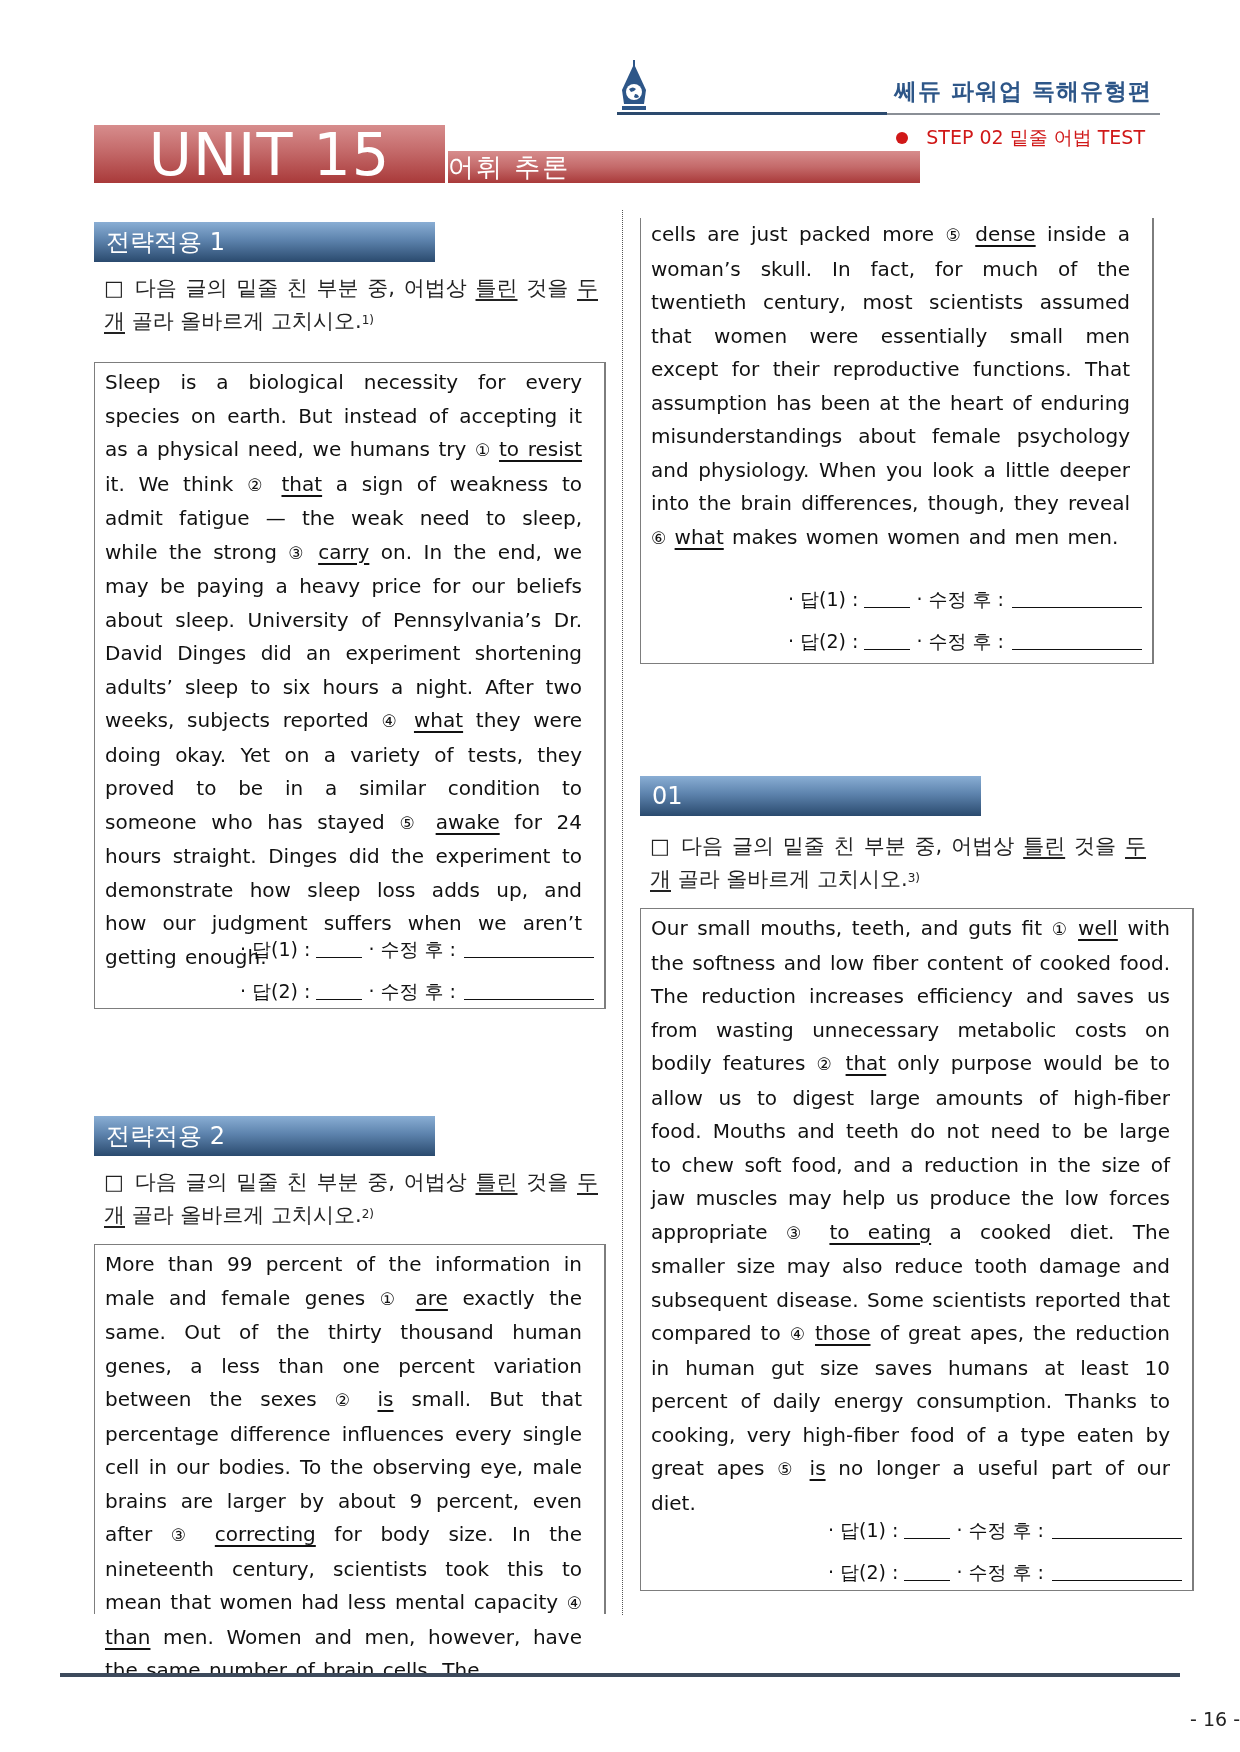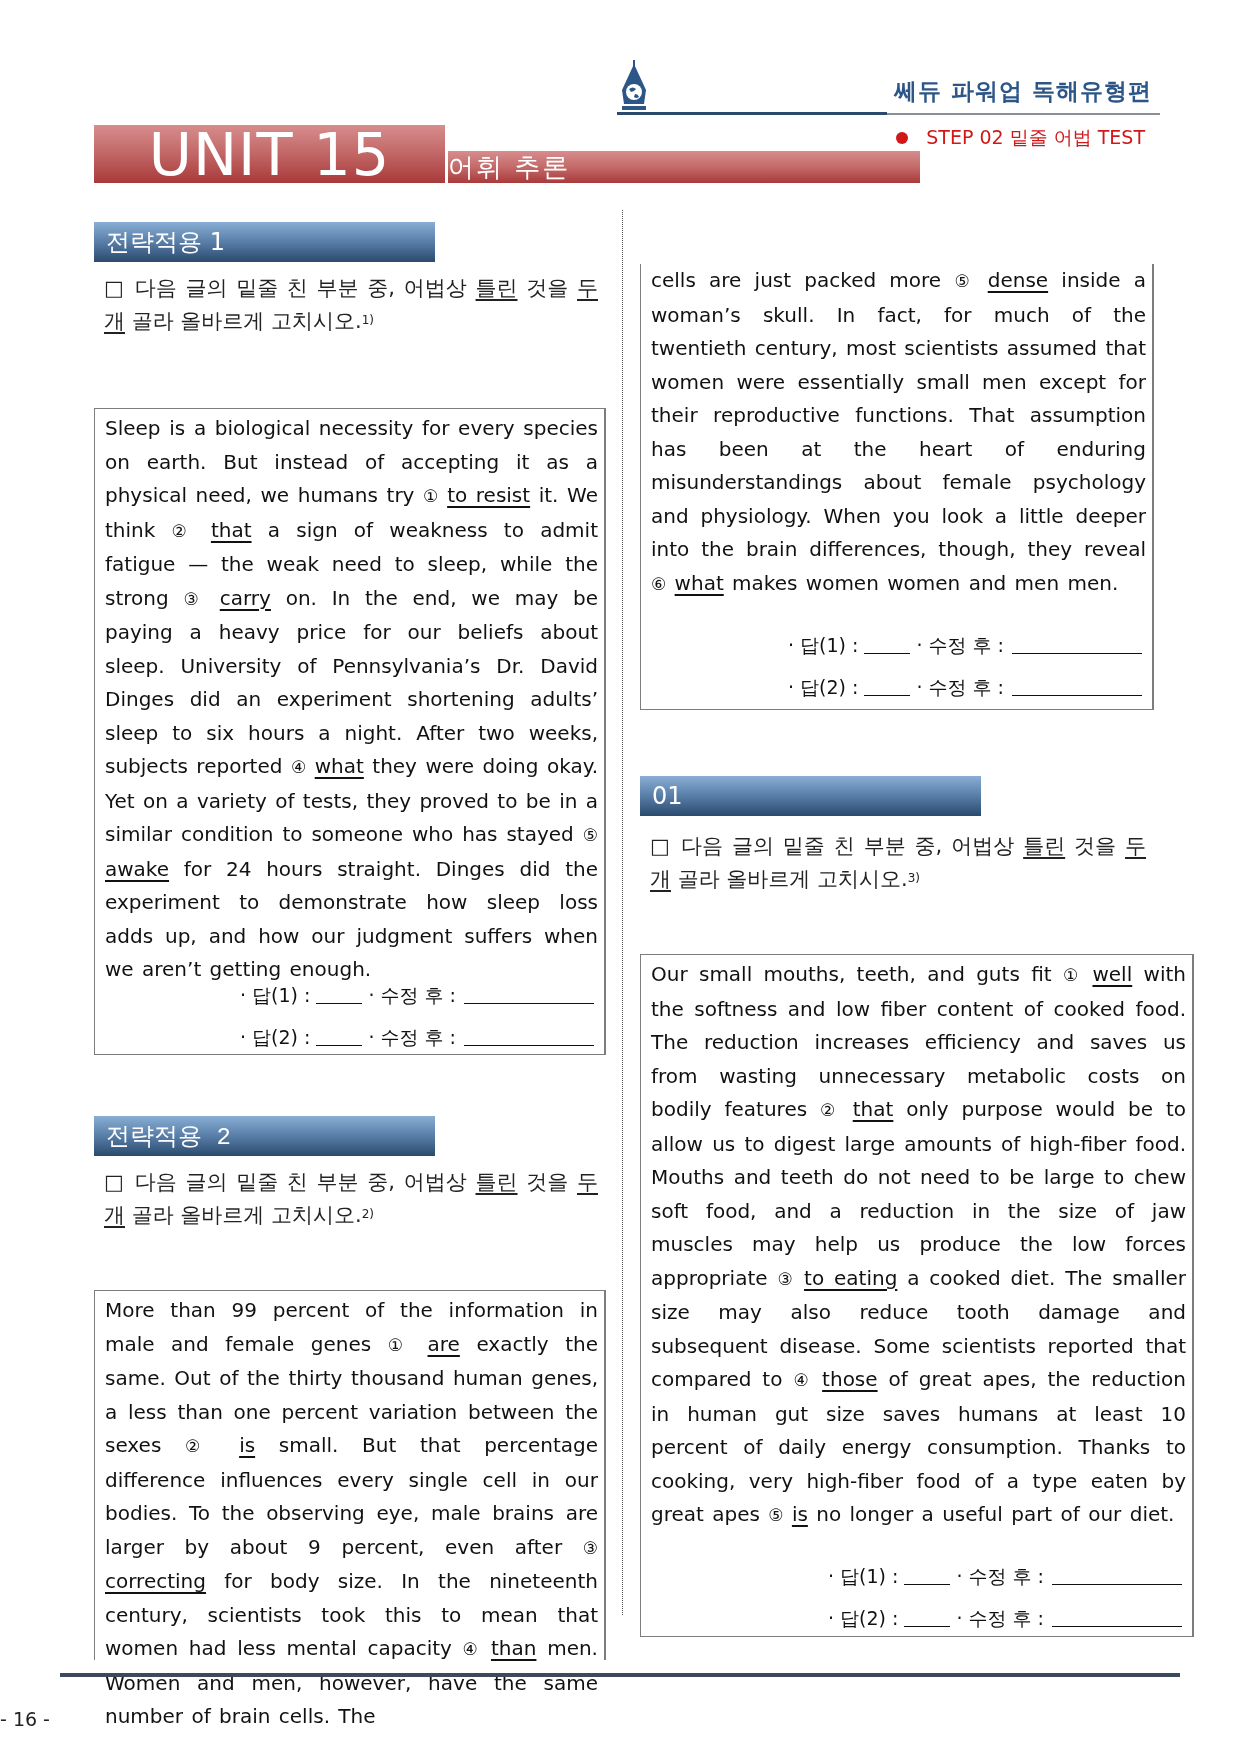--- a/index.html
+++ b/index.html
@@ -23,33 +23,33 @@
              color:#fff; font-size:26px; display:flex; align-items:center; padding-left:0; box-sizing:border-box; letter-spacing:2px; }
 
   
   .sec-bar { height:40px; color:#fff; font-size:24px; display:flex; align-items:center; padding-left:12px; box-sizing:border-box;
              background:linear-gradient(to bottom,#8aaed4 0%,#5d83ad 45%,#2a4a6e 100%); }
 
   .instr { font-size:21px; line-height:32px; text-align:justify; text-align-last:left; color:#222; }
   .instr .u { text-decoration:underline; text-underline-offset:4px; }
   .instr sup { font-size:12px; vertical-align:4px; }
 
-  .passage-box { border:1.5px solid #7d7d7d; box-sizing:border-box; padding:0 6px 0 10px; border-right-width:2px;margin-top:46px; }
+  .passage-box { border:1.5px solid #7d7d7d; box-sizing:border-box; padding:0 22px 0 10px; border-right-width:2px; }
   .passage { font-size:20px; line-height:33.5px; text-align:justify; word-spacing:2px; }
   .passage .u { text-decoration:underline; text-underline-offset:4px; }
   .num { font-size:17px; }
 
   .answers { text-align:left; font-size:19px; line-height:42px; white-space:nowrap; }
   .blank-s { display:inline-block; width:46px; border-bottom:1.3px solid #111; height:18px; vertical-align:-2px; margin:0 6px; }
   .blank-l { display:inline-block; width:130px; border-bottom:1.3px solid #111; height:18px; vertical-align:-2px; margin-left:8px; }
 
   .divider { left:622px; top:210px; width:0; height:1405px; border-left:1.5px dotted #555; }
 
   .footer-line { left:60px; top:1673px; width:1120px; height:4px; background:#3d4a5c; }
-  .page-num { left:0; width:1240px; top:1708px; text-align:left; font-size:19px; color:#222; }
+  .page-num { left:0; width:1240px; top:1708px; text-align:right; font-size:19px; color:#222; }
 </style>
 </head>
 <body>
 
 <div class="abs logo">
   <svg width="36" height="54" viewBox="0 0 36 54">
     <line x1="18" y1="0" x2="18" y2="14" stroke="#2d5688" stroke-width="2"></line>
     <path d="M18 4 L30 30 L28 44 L8 44 L6 30 Z" fill="#2d5688"></path>
     <circle cx="18" cy="32" r="8" fill="#fff"></circle>
     <path d="M13 29 q4 -3 7 0 q-2 3 -5 3z M19 34 q3 0 4 3 q-3 2 -5 0z" fill="#2d5688"></path>
@@ -71,21 +71,21 @@
   <span>□ 다음 글의 밑줄 친 부분 중, 어법상 </span><span class="u">틀린</span><span> 것을 </span><span class="u">두 개</span><span> 골라 올바르게 고치시오.</span><sup>1)</sup>
 </div>
 <div class="abs passage-box" style="left:94px; top:362px; width:512px; height:647px;">
   <div class="passage" style="margin-top:3px;"><span>Sleep is a biological necessity for every species on earth. But instead of accepting it as a physical need, we humans try </span><span class="num">①</span><span> </span><span class="u">to resist</span><span> it. We think </span><span class="num">②</span><span> </span><span class="u">that</span><span> a sign of weakness to admit fatigue — the weak need to sleep, while the strong </span><span class="num">③</span><span> </span><span class="u">carry</span><span> on. In the end, we may be paying a heavy price for our beliefs about sleep. University of Pennsylvania’s Dr. David Dinges did an experiment shortening adults’ sleep to six hours a night. After two weeks, subjects reported </span><span class="num">④</span><span> </span><span class="u">what</span><span> they were doing okay. Yet on a variety of tests, they proved to be in a similar condition to someone who has stayed </span><span class="num">⑤</span><span> </span><span class="u">awake</span><span> for 24 hours straight. Dinges did the experiment to demonstrate how sleep loss adds up, and how our judgment suffers when we aren’t getting enough.</span></div>
   <div class="answers" style="position:absolute; right:10px; top:565px;">
     <div><span>· 답(1) :</span><span class="blank-s"></span><span>· 수정 후 :</span><span class="blank-l"></span></div>
     <div><span>· 답(2) :</span><span class="blank-s"></span><span>· 수정 후 :</span><span class="blank-l"></span></div>
   </div>
 </div>
 
-<div class="abs sec-bar" style="left:94px; top:1116px; width:341px;font-family:Liberation Mono, monospace;">전략적용 2</div>
+<div class="abs sec-bar" style="left:94px; top:1116px; width:341px;">전략적용 2</div>
 <div class="abs instr" style="left:104px; top:1166px; width:494px;">
   <span>□ 다음 글의 밑줄 친 부분 중, 어법상 </span><span class="u">틀린</span><span> 것을 </span><span class="u">두 개</span><span> 골라 올바르게 고치시오.</span><sup>2)</sup>
 </div>
 <div class="abs passage-box" style="left:94px; top:1244px; width:512px; height:370px; border-bottom:none;">
   <div class="passage" style="margin-top:3px;"><span>More than 99 percent of the information in male and female genes </span><span class="num">①</span><span> </span><span class="u">are</span><span> exactly the same. Out of the thirty thousand human genes, a less than one percent variation between the sexes </span><span class="num">②</span><span> </span><span class="u">is</span><span> small. But that percentage difference influences every single cell in our bodies. To the observing eye, male brains are larger by about 9 percent, even after </span><span class="num">③</span><span> </span><span class="u">correcting</span><span> for body size. In the nineteenth century, scientists took this to mean that women had less mental capacity </span><span class="num">④</span><span> </span><span class="u">than</span><span> men. Women and men, however, have the same number of brain cells. The</span></div>
 </div>
 
 <div class="abs divider"></div>
 
 <div class="abs passage-box" style="left:640px; top:218px; width:514px; height:446px; border-top:none;">

